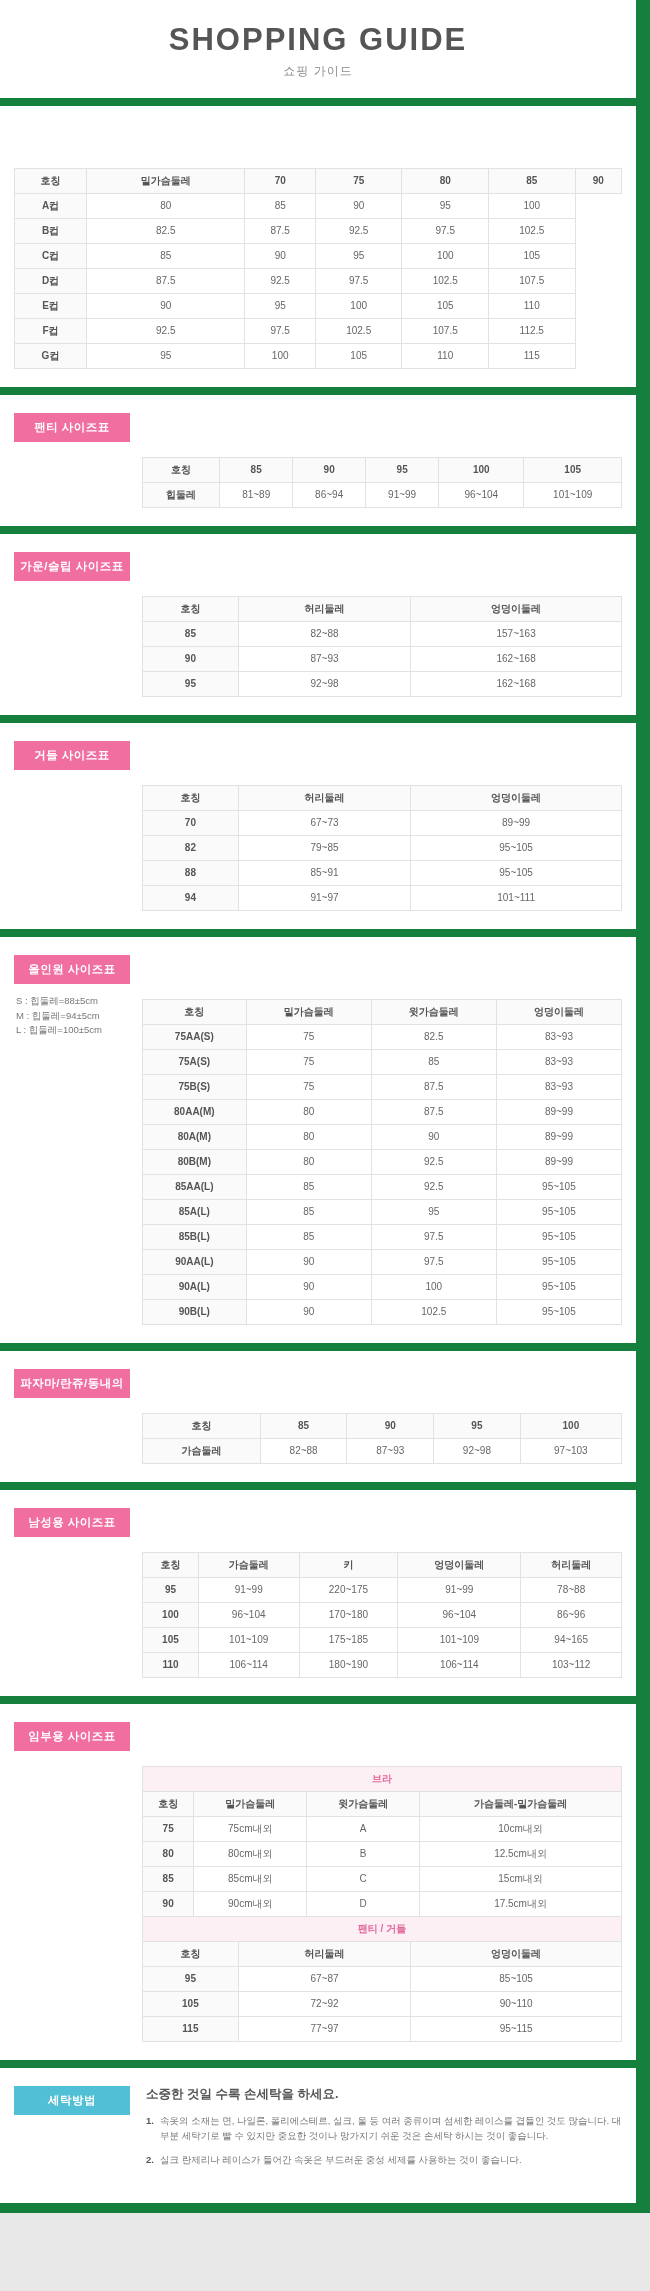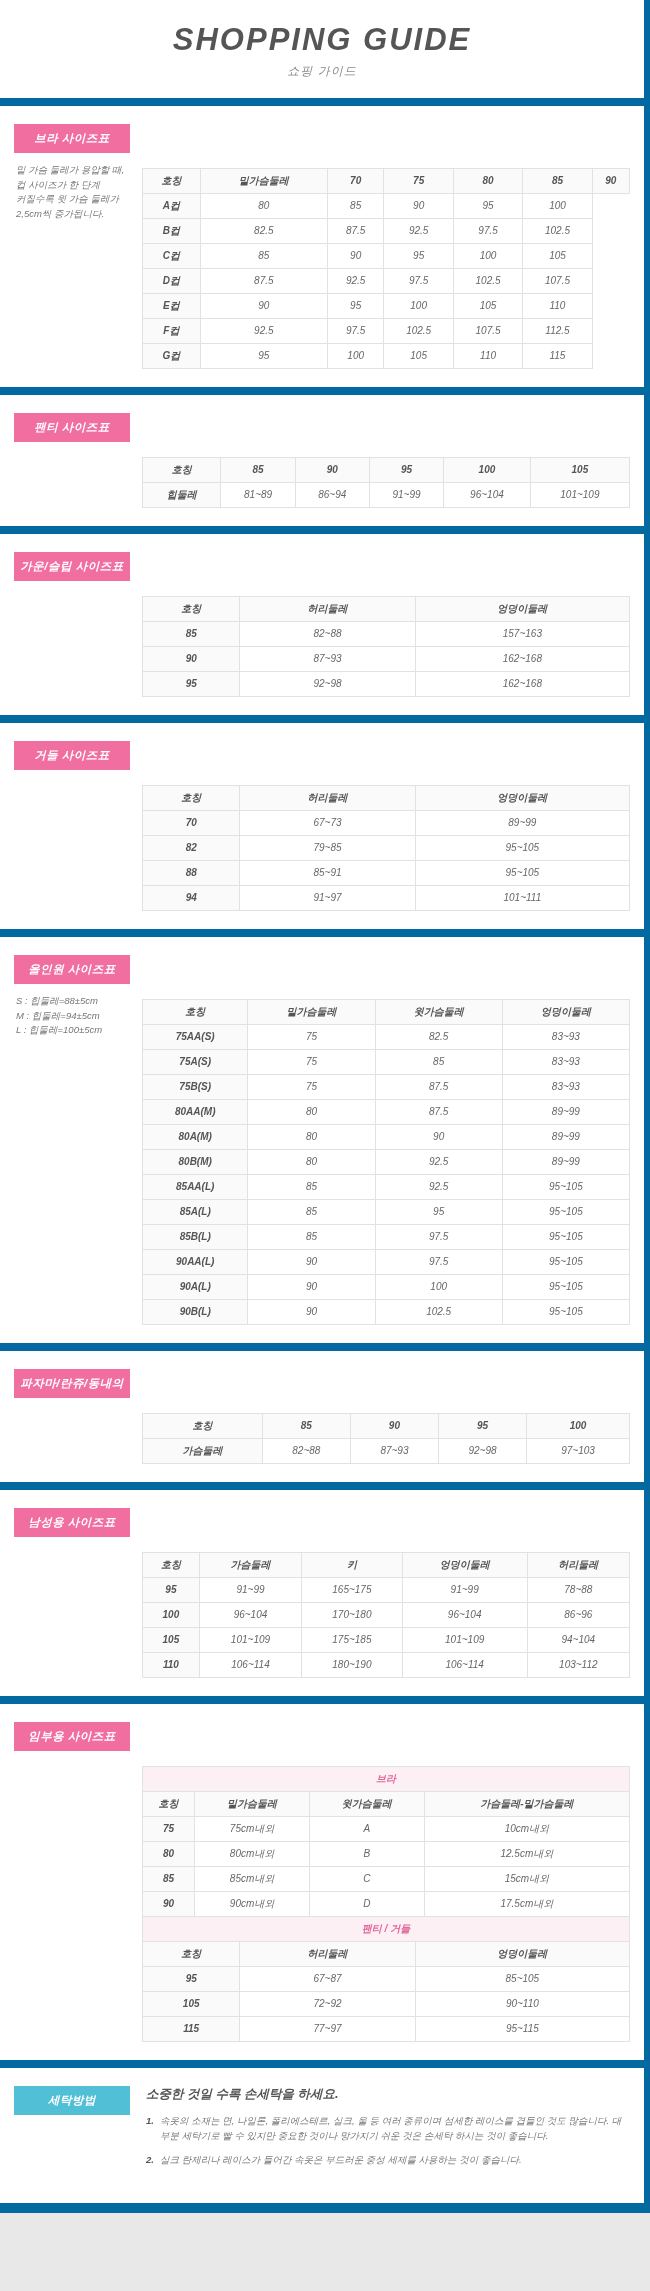--- a/index.html
+++ b/index.html
@@ -6,23 +6,22 @@
   body {
     margin: 0;
     padding: 0;
     background: #e8e8e8;
     font-family: "Liberation Sans", sans-serif;
     color: #444;
     width: 650px;
   }
   .page {
     width: 650px;
-    background: #0369a1;
-    padding: 0 6px 10px 0;
-    font-style: italic;
+    background: #15803d;
+    padding: 0 14px 10px 0;
   }
   .header {
     background: #ffffff;
     padding: 22px 0 18px 0;
     text-align: center;
   }
   .header h1 {
     margin: 0;
     font-size: 31px;
     font-weight: bold;
@@ -135,24 +134,20 @@
 
 <div class="page">
 
   <div class="header">
     <h1>SHOPPING GUIDE</h1>
     <div class="sub">쇼핑 가이드</div>
   </div>
 
   <div id="sections-container">
       <div class="section">
-        <div class="label-col">
-          <span class="tag">브라 사이즈표</span>
-          <div class="note">밑 가슴 둘레가 용압할 때,<br>컵 사이즈가 한 단계<br>커질수록 윗 가슴 둘레가<br>2,5cm씩 증가됩니다.</div>
-        </div>
         <div class="table-col">
           <table>
             <thead>
               <tr>
                 <th>호칭</th>
                 <th>밑가슴둘레</th>
                 <th>70</th>
                 <th>75</th>
                 <th>80</th>
                 <th>85</th>
@@ -451,37 +446,37 @@
                 <th>가슴둘레</th>
                 <th>키</th>
                 <th>엉덩이둘레</th>
                 <th>허리둘레</th>
               </tr>
             </thead>
             <tbody>
               <tr>
                 <td class="rowhead">95</td>
                 <td>91~99</td>
-                <td>165~175</td>
+                <td>220~175</td>
                 <td>91~99</td>
                 <td>78~88</td>
               </tr>
               <tr>
                 <td class="rowhead">100</td>
                 <td>96~104</td>
                 <td>170~180</td>
                 <td>96~104</td>
                 <td>86~96</td>
               </tr>
               <tr>
                 <td class="rowhead">105</td>
                 <td>101~109</td>
                 <td>175~185</td>
                 <td>101~109</td>
-                <td>94~104</td>
+                <td>94~165</td>
               </tr>
               <tr>
                 <td class="rowhead">110</td>
                 <td>106~114</td>
                 <td>180~190</td>
                 <td>106~114</td>
                 <td>103~112</td>
               </tr>
             </tbody>
           </table>

